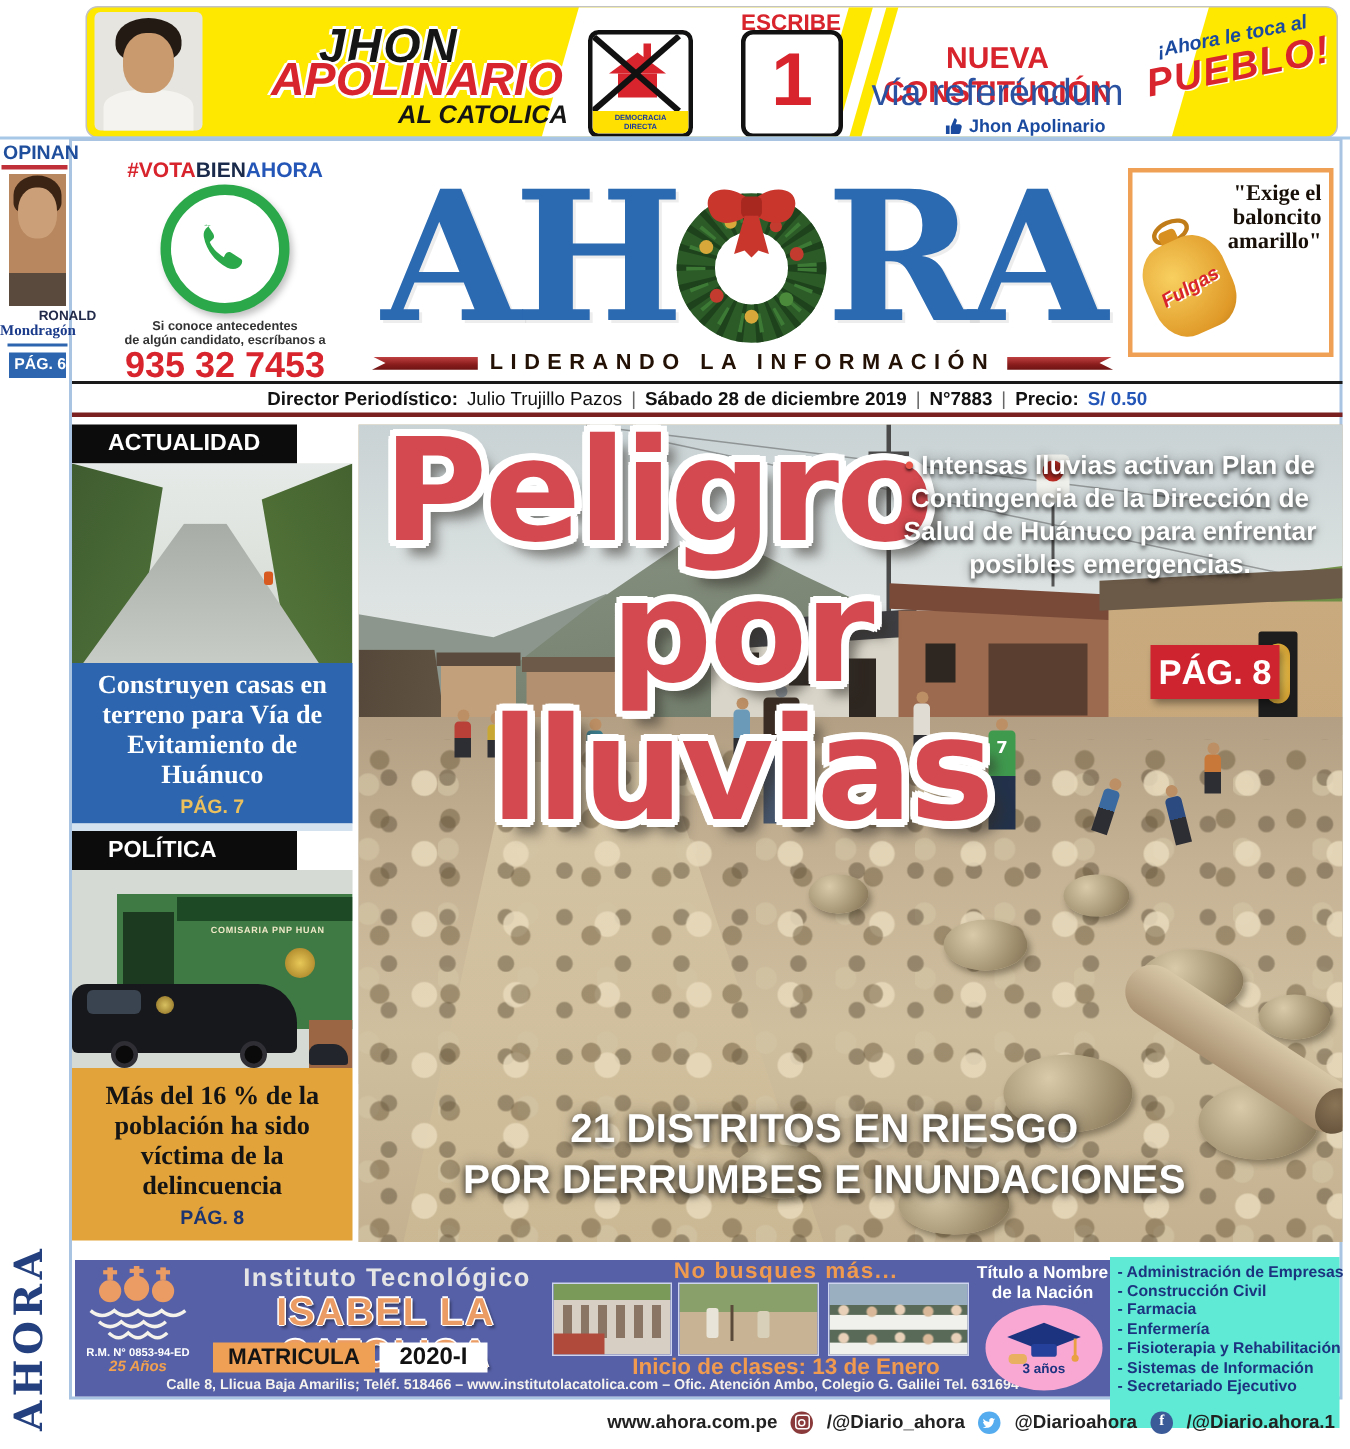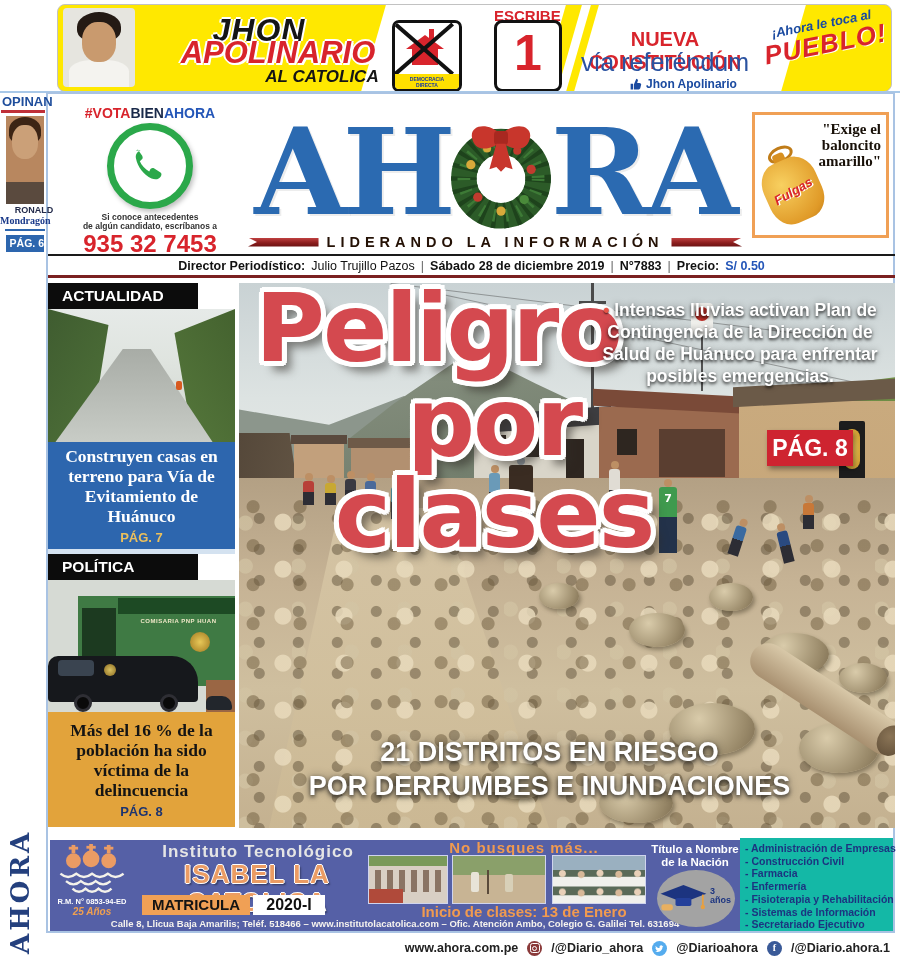--- a/index.html
+++ b/index.html
@@ -46,21 +46,21 @@
            text-shadow:1px 1px 0 #fff}
   
   .top-line{left:0;top:91px;width:900px;height:2px;background:#a8c8e8}
   .frame{left:46px;top:92px;width:849px;height:841px;border:2px solid #a9c3e3;box-sizing:border-box}
   .opinan{left:2px;top:95px;width:44px;font:900 13px/14px "Liberation Sans";color:#1f4e9c}
   .opinan-rule{left:1px;top:110px;width:44px;height:3px;background:#c03038}
   .portrait{left:6px;top:116px;width:38px;height:88px;background:#b8875f;overflow:hidden}
   .port-hair{position:absolute;left:3px;top:1px;width:32px;height:26px;border-radius:50% 50% 30% 30%;background:#3c2414}
   .port-face{position:absolute;left:6px;top:9px;width:26px;height:34px;border-radius:45%;background:#cba078}
   .port-shirt{position:absolute;left:0;top:66px;width:38px;height:22px;background:#5a4a3e}
-  .rail-first{left:4px;top:205px;width:60px;font:900 9px/10px "Liberation Sans";color:#222a4a}
+  .rail-first{left:15px;top:205px;width:60px;font:900 9px/10px "Liberation Sans";color:#222a4a}
   .rail-last{left:0;top:215px;width:48px;font:700 10px/11px "Liberation Serif",serif;color:#1a3a8a}
   .rail-div{left:5px;top:229px;width:40px;height:2px;background:#2d66ae}
   .pag6{left:6px;top:235px;width:38px;height:17px;background:#2d66ae;color:#fff;
         font:900 10.5px/17px "Liberation Sans";text-align:right}
   .vert-brand{left:4px;top:842px;width:32px;height:112px;writing-mode:vertical-rl;transform:rotate(180deg);
               font:900 26px/32px "DejaVu Serif",serif;color:#24407e;letter-spacing:3px;text-align:center}
   
   .wa-tag{left:58px;top:106px;width:184px;font:900 14px/15px "Liberation Sans"}
   .wa-circle{left:107px;top:123px;width:86px;height:86px;border-radius:50%;background:#fff;border:7px solid #2ba84a;
              box-sizing:border-box;display:flex;align-items:center;justify-content:center;
@@ -88,21 +88,21 @@
   .cyl-ring{position:absolute;left:18px;top:-4px;width:20px;height:10px;border:3px solid #c07c18;border-radius:50%}
   .cyl-brand{position:absolute;left:0;top:36px;width:56px;text-align:center;font:900 13px/13px "Liberation Sans";
              font-style:italic;color:#d8242c;text-shadow:1px 1px 0 #fff;transform:rotate(-6deg)}
   
   .folio{left:48px;top:254px;width:847px;height:24px;border-top:2px solid #1a1a1a;border-bottom:3px solid #7a2020;
          box-sizing:border-box;display:flex;align-items:center;justify-content:center;gap:6px;
          font-size:12.5px;color:#111;white-space:nowrap}
   .folio .sep{color:#666}
   
   .sec-bar{width:150px;height:26px;background:#0c0c0c;color:#fff;font:900 15.5px/26px "Liberation Sans";
-           padding-left:14px;box-sizing:border-box}
+           padding-left:24px;box-sizing:border-box}
   .side-box{width:187px;box-sizing:border-box;display:flex;flex-direction:column;align-items:center;
             justify-content:center;padding:4px 10px;text-align:center}
   .side-box .hl{font:700 17.5px/20px "Liberation Serif",serif}
   .side-box .pg{font:800 13px/14px "Liberation Sans";margin-top:5px}
   
   .sphoto{width:187px;overflow:hidden;background:#dfe4e0}
   
   .cover{left:239px;top:283px;width:656px;height:545px;overflow:hidden;background:#cfc0a2}
   .sky{position:absolute;left:0;top:0;width:100%;height:210px;
        background:linear-gradient(#c9d2d4,#dde3e2 55%,#e7eae6)}
@@ -177,24 +177,24 @@
              font:900 16px/20px "Liberation Sans";text-align:center}
   .iad .addr{position:absolute;left:0;top:78px;width:690px;text-align:center;
              font:800 9.5px/12px "Liberation Sans";color:#f6f3ee}
   .iad .nobusq{position:absolute;left:368px;top:0;width:212px;text-align:center;
                font:800 15px/15px "Liberation Sans";color:#f09a50;letter-spacing:1px}
   .iad .ph{position:absolute;top:15px;height:49px;border:1px solid #cfd4ee;box-sizing:border-box;overflow:hidden}
   .iad .inicio{position:absolute;left:340px;top:64px;width:268px;text-align:center;
                font:800 15px/15px "Liberation Sans";color:#f09a50}
   .iad .degree{position:absolute;left:600px;top:3px;width:90px;text-align:center;
                font:800 11.5px/13px "Liberation Sans";color:#fff}
-  .iad .oval{position:absolute;left:607px;top:30px;width:78px;height:57px;background:#a3a3a3;border-radius:50%;
-             display:flex;flex-direction:row;align-items:center;justify-content:center}
+  .iad .oval{position:absolute;left:607px;top:30px;width:78px;height:57px;background:#f9a8d4;border-radius:50%;
+             display:flex;flex-direction:column;align-items:center;justify-content:center}
   .iad .anos{font:800 9px/9px "Liberation Sans";color:#1c3480;margin-top:-6px}
-  .careers{left:740px;top:838px;width:153px;height:93px;background:#14b8a6;box-sizing:border-box;padding:4px 0 0 5px}
+  .careers{left:740px;top:838px;width:153px;height:114px;background:#5eead4;box-sizing:border-box;padding:4px 0 0 5px}
   .career{font:800 10.5px/12.7px "Liberation Sans";color:#1c3480;white-space:nowrap}
   
   .footer{left:420px;top:936px;width:470px;height:24px;display:flex;align-items:center;justify-content:flex-end;
           gap:9px;font-size:12.5px;color:#222;font-weight:700}
   .sicon{width:15px;height:15px;border-radius:50%;display:flex;align-items:center;justify-content:center;flex:none}
   .ig{background:#8a3a3a;position:relative}
   .ig::before{content:"";width:8px;height:8px;border:1.3px solid #fff;border-radius:2.5px}
   .ig::after{content:"";position:absolute;width:3px;height:3px;border:1px solid #fff;border-radius:50%}
   .fb{background:#3a5a98;color:#fff;font:700 10px/10px "Liberation Serif",serif}
   .tw{background:#55acee}
@@ -444,21 +444,21 @@
       </div>
     <div class="person" style="left:538px;top:240px;height:40px;--s:#2a4a80;transform:rotate(-14deg)">
         <i class="b"></i>
       </div>
     <div class="person" style="left:562px;top:212px;height:34px;--s:#c87838">
         <i class="b"></i>
       </div>
   </div>
 
   <div class="headline abs" style="left:243px;top:282px;width:390px">Peligro</div>
-  <div class="headline abs" style="left:239px;top:376px;width:510px">por clases</div>
+  <div class="headline abs" style="left:239px;top:376px;width:510px">por lluvias</div>
   <div class="abs summary">
     <span class="bullet">•</span>
     <span>Intensas lluvias activan Plan de Contingencia de la Dirección de Salud de Huánuco para enfrentar posibles emergencias.</span>
   </div>
   <div class="abs pag8-box">PÁG. 8</div>
   <div class="abs deck">
     <div>21 DISTRITOS EN RIESGO</div>
     <div>POR DERRUMBES E INUNDACIONES</div>
   </div>
 

